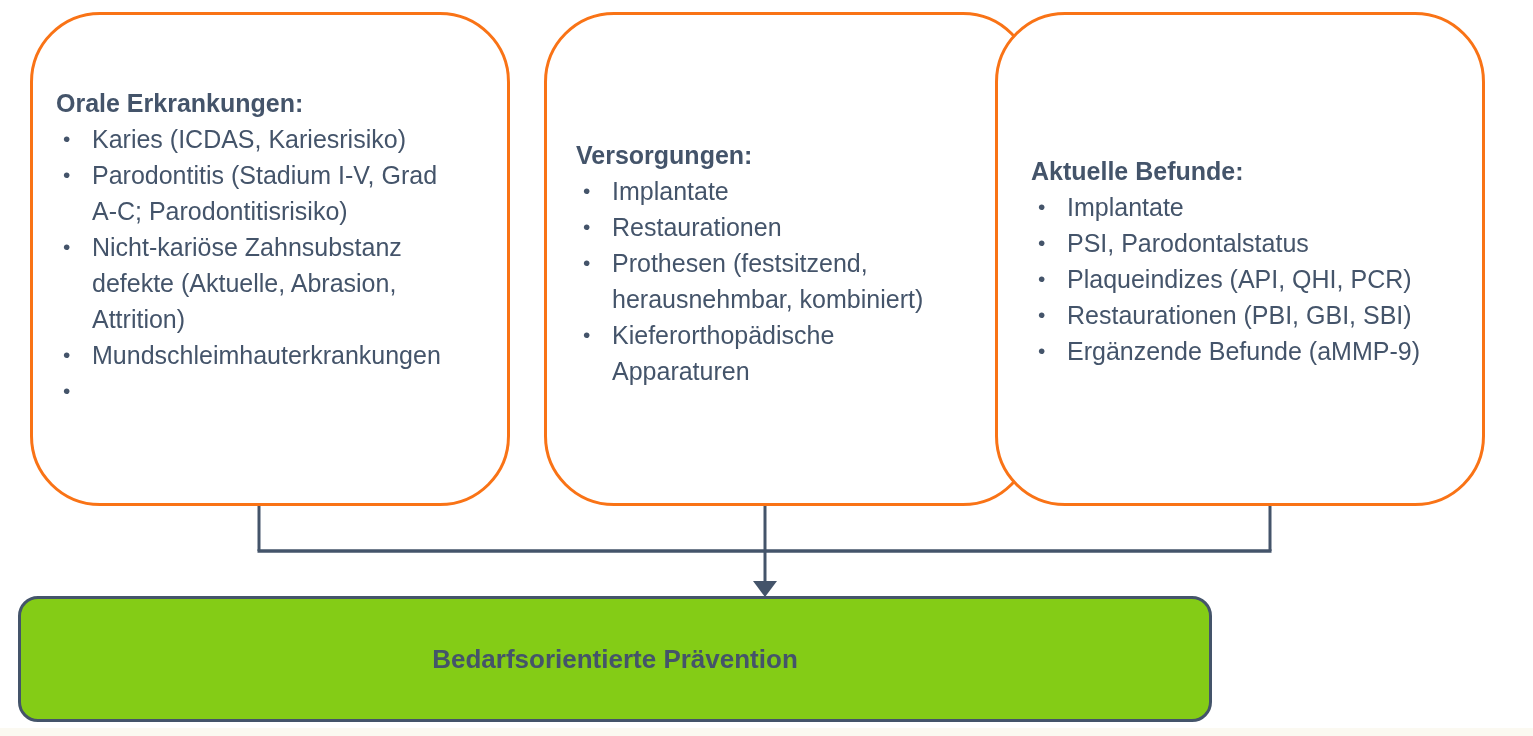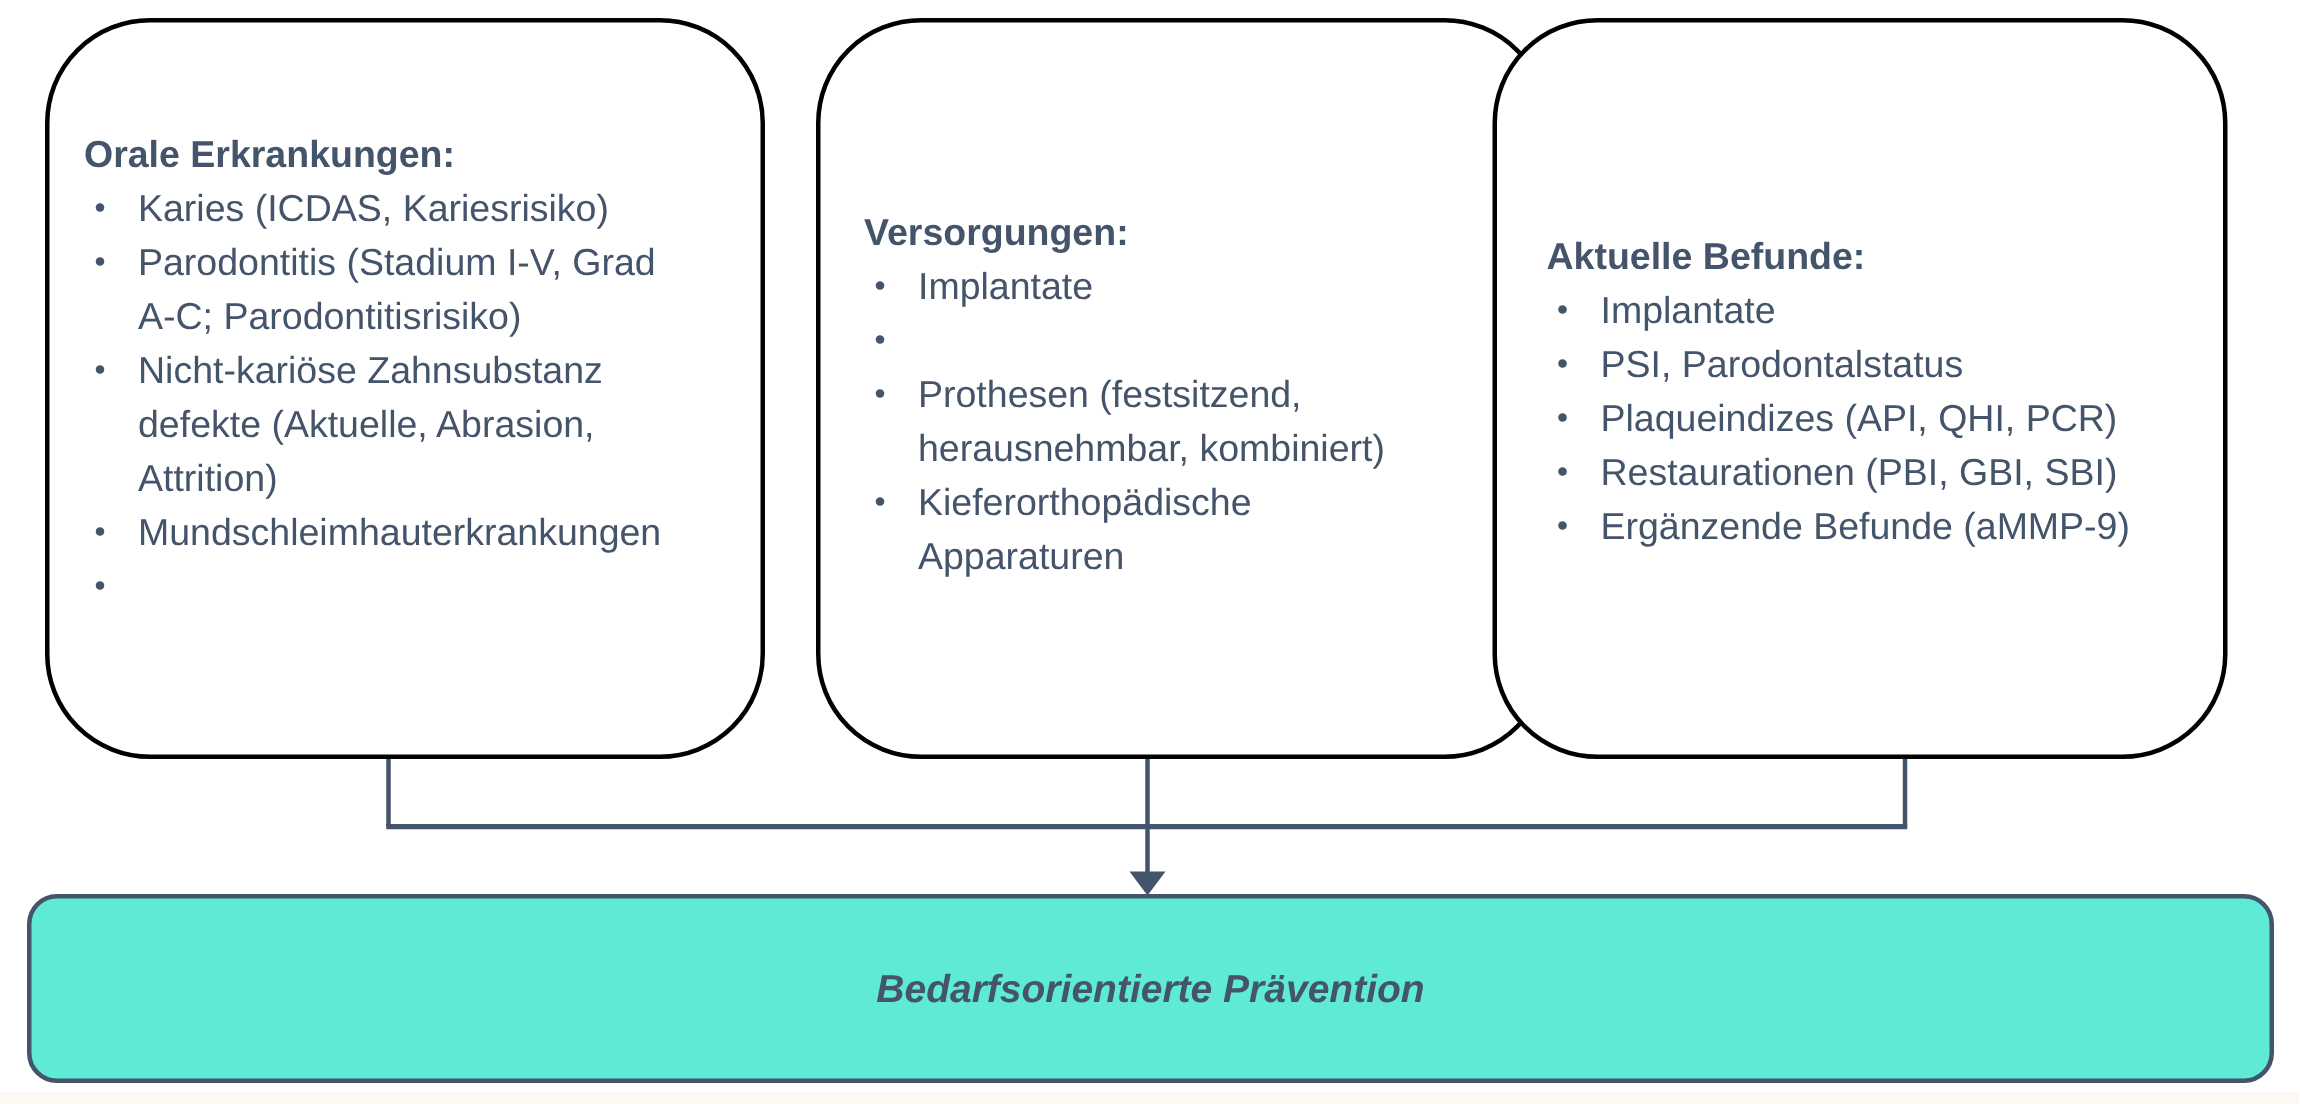--- a/index.html
+++ b/index.html
@@ -9,21 +9,21 @@
     height: 736px;
     background: #ffffff;
     font-family: "Liberation Sans", sans-serif;
     overflow: hidden;
   }
   .topbox {
     position: absolute;
     top: 12px;
     height: 494px;
     background: #ffffff;
-    border: 3px solid #000000;
+    border: 3px solid #f97316;
     border-radius: 70px;
     box-sizing: border-box;
   }
   #box-1 { left: 30px;   width: 480px; }
   #box-2 { left: 544px;  width: 489px; }
   #box-3 { left: 995px; width: 490px; }
 
   .box-content {
     position: absolute;
     right: 8px;
@@ -45,30 +45,29 @@
     box-sizing: border-box;
     font-size: 21px;
     line-height: 36px;
   }
   .itext { white-space: pre-line; }
 
   .result-box {
     position: absolute;
     left: 18px;
     top: 596px;
-    width: 1498px;
+    width: 1194px;
     height: 126px;
-    background: #5eead4;
+    background: #84cc16;
     border: 3px solid #44546a;
     border-radius: 20px;
     box-sizing: border-box;
     display: flex;
     align-items: center;
     justify-content: center;
-    font-style: italic;
   }
   .result-label {
     color: #44546a;
     font-weight: 700;
     font-size: 26px;
   }
   .connectors {
     position: absolute;
     left: 0; top: 0;
     width: 1533px;
@@ -128,20 +127,21 @@
   <section class="topbox" id="box-2">
     <div class="box-content">
       <div class="box-title">Versorgungen:</div>
       <ul class="items">
         <li>
           <span class="bullet">•</span>
           <span class="itext">Implantate</span>
         </li>
         <li>
           <span class="bullet">•</span>
+          <span class="itext">Restaurationen</span>
         </li>
         <li>
           <span class="bullet">•</span>
           <span class="itext">Prothesen (festsitzend,
 herausnehmbar, kombiniert)</span>
         </li>
         <li>
           <span class="bullet">•</span>
           <span class="itext">Kieferorthopädische
 Apparaturen</span>

